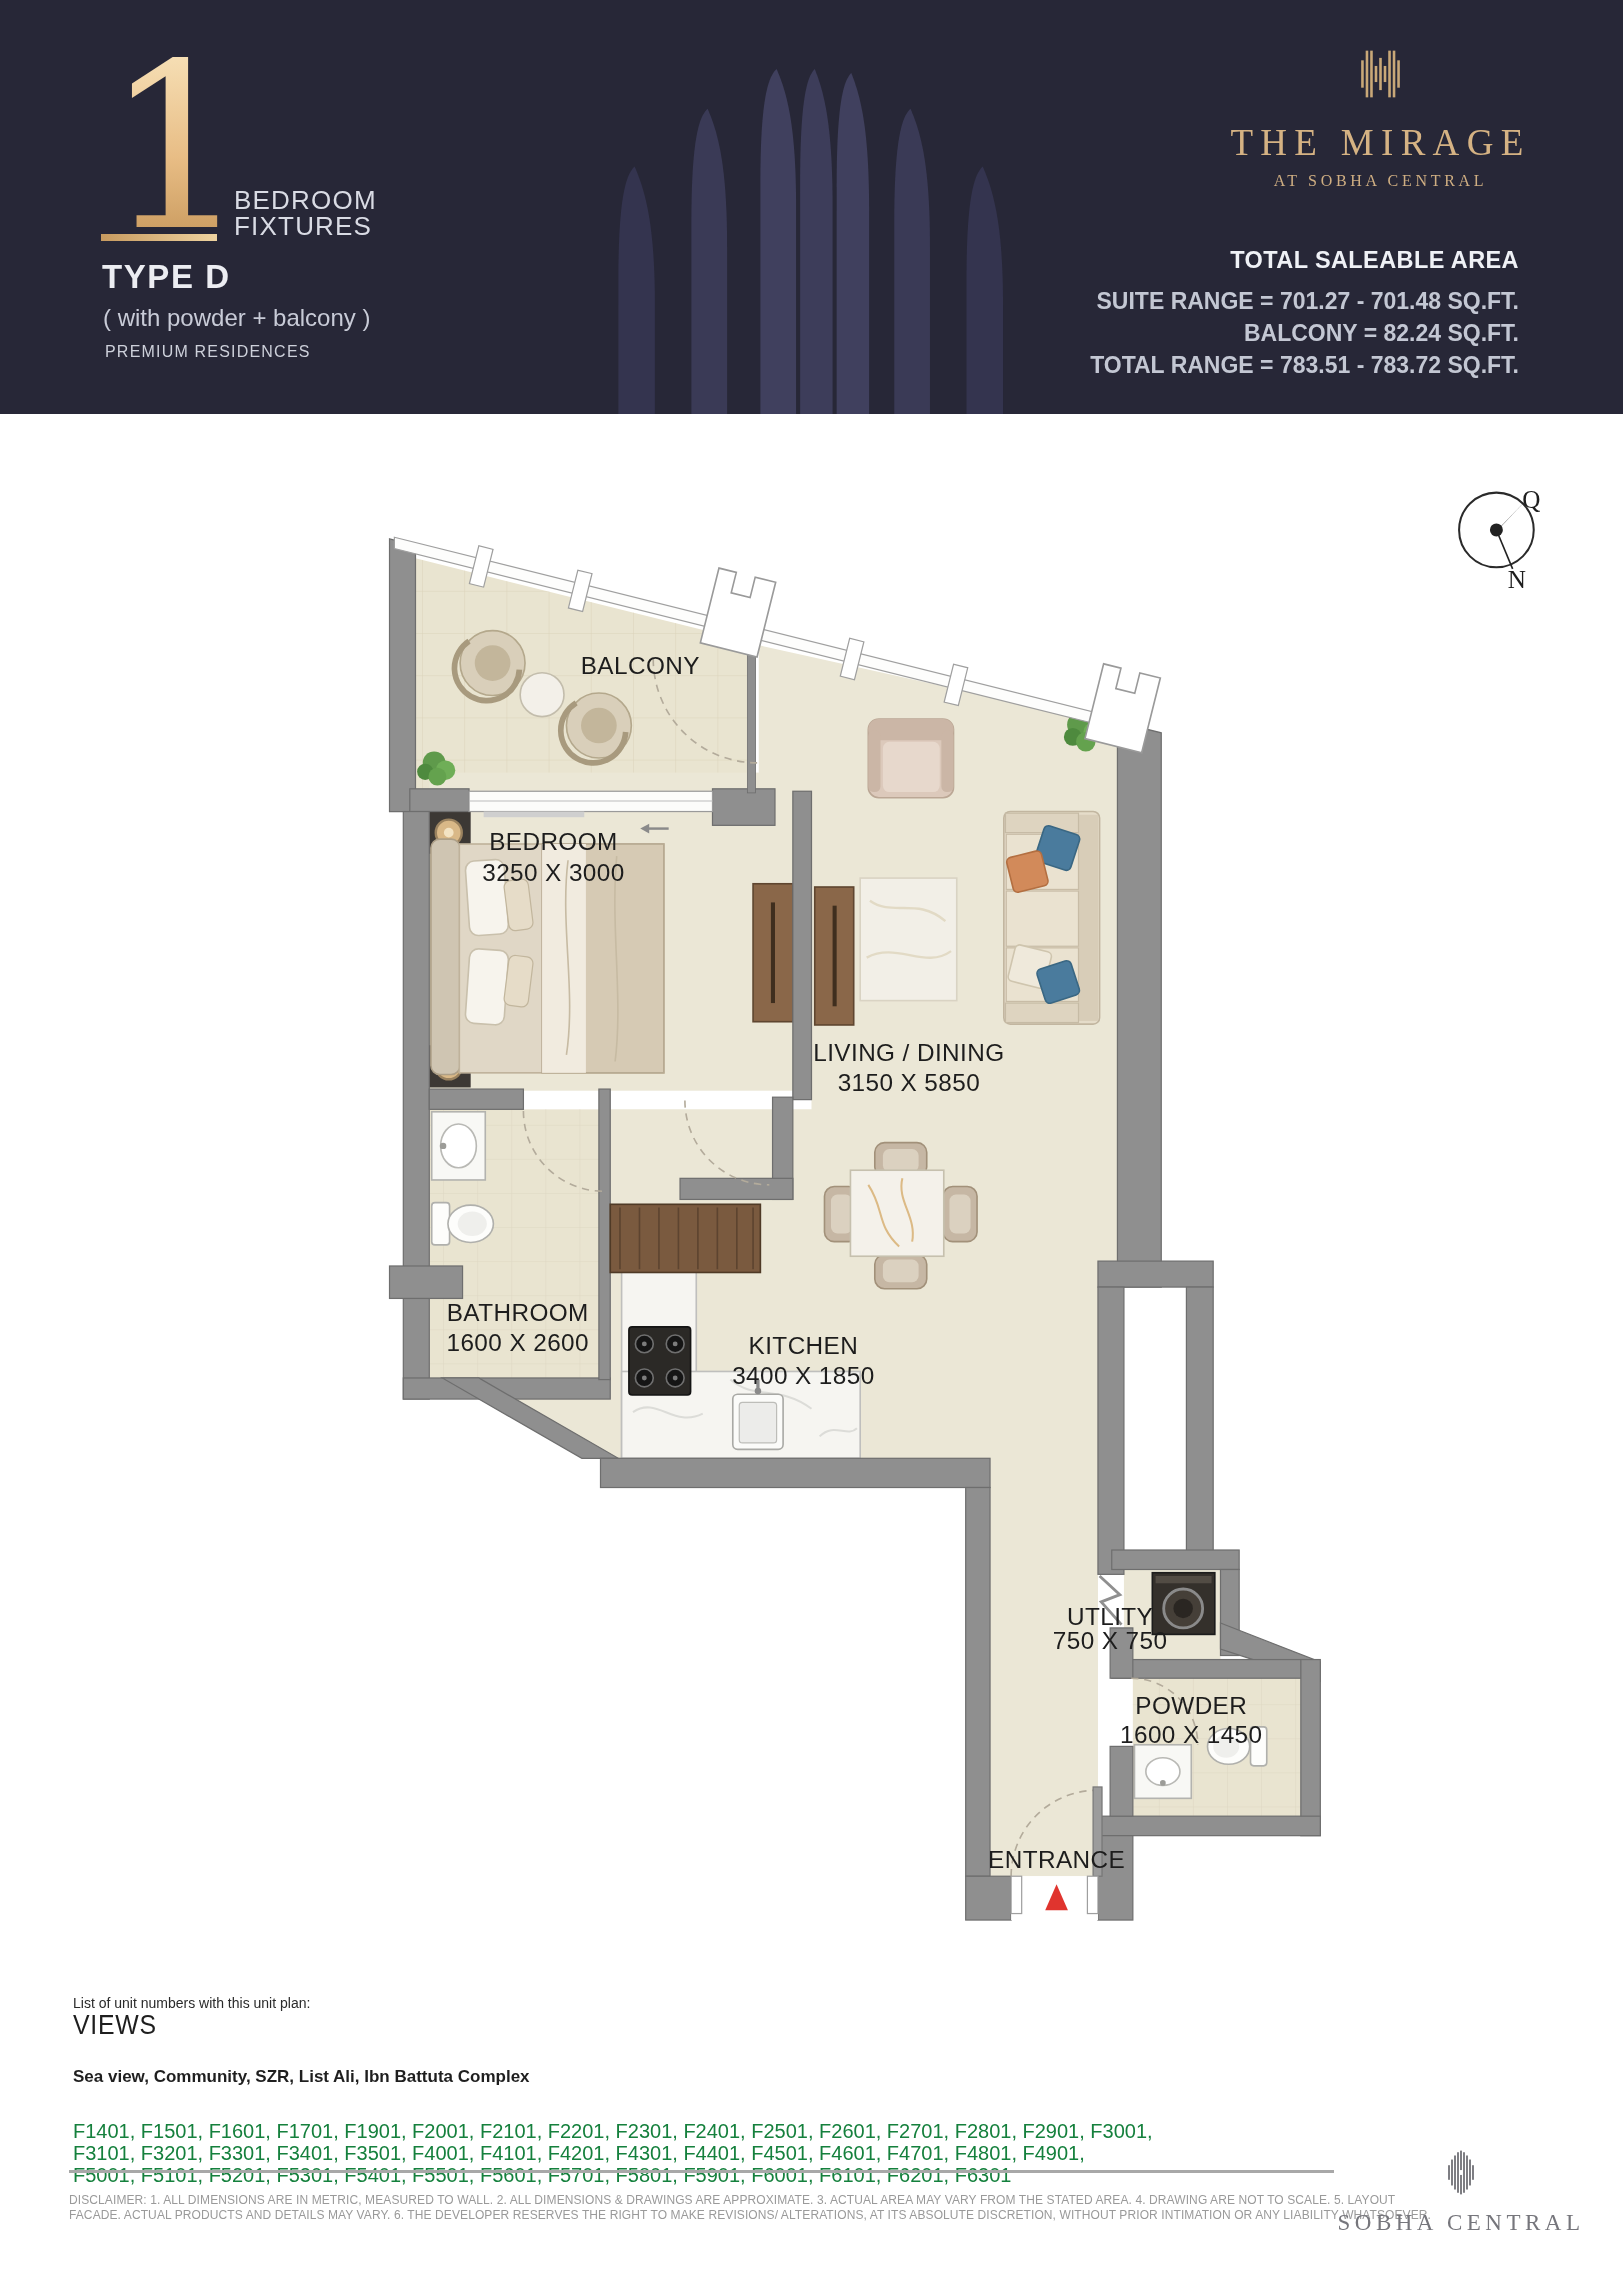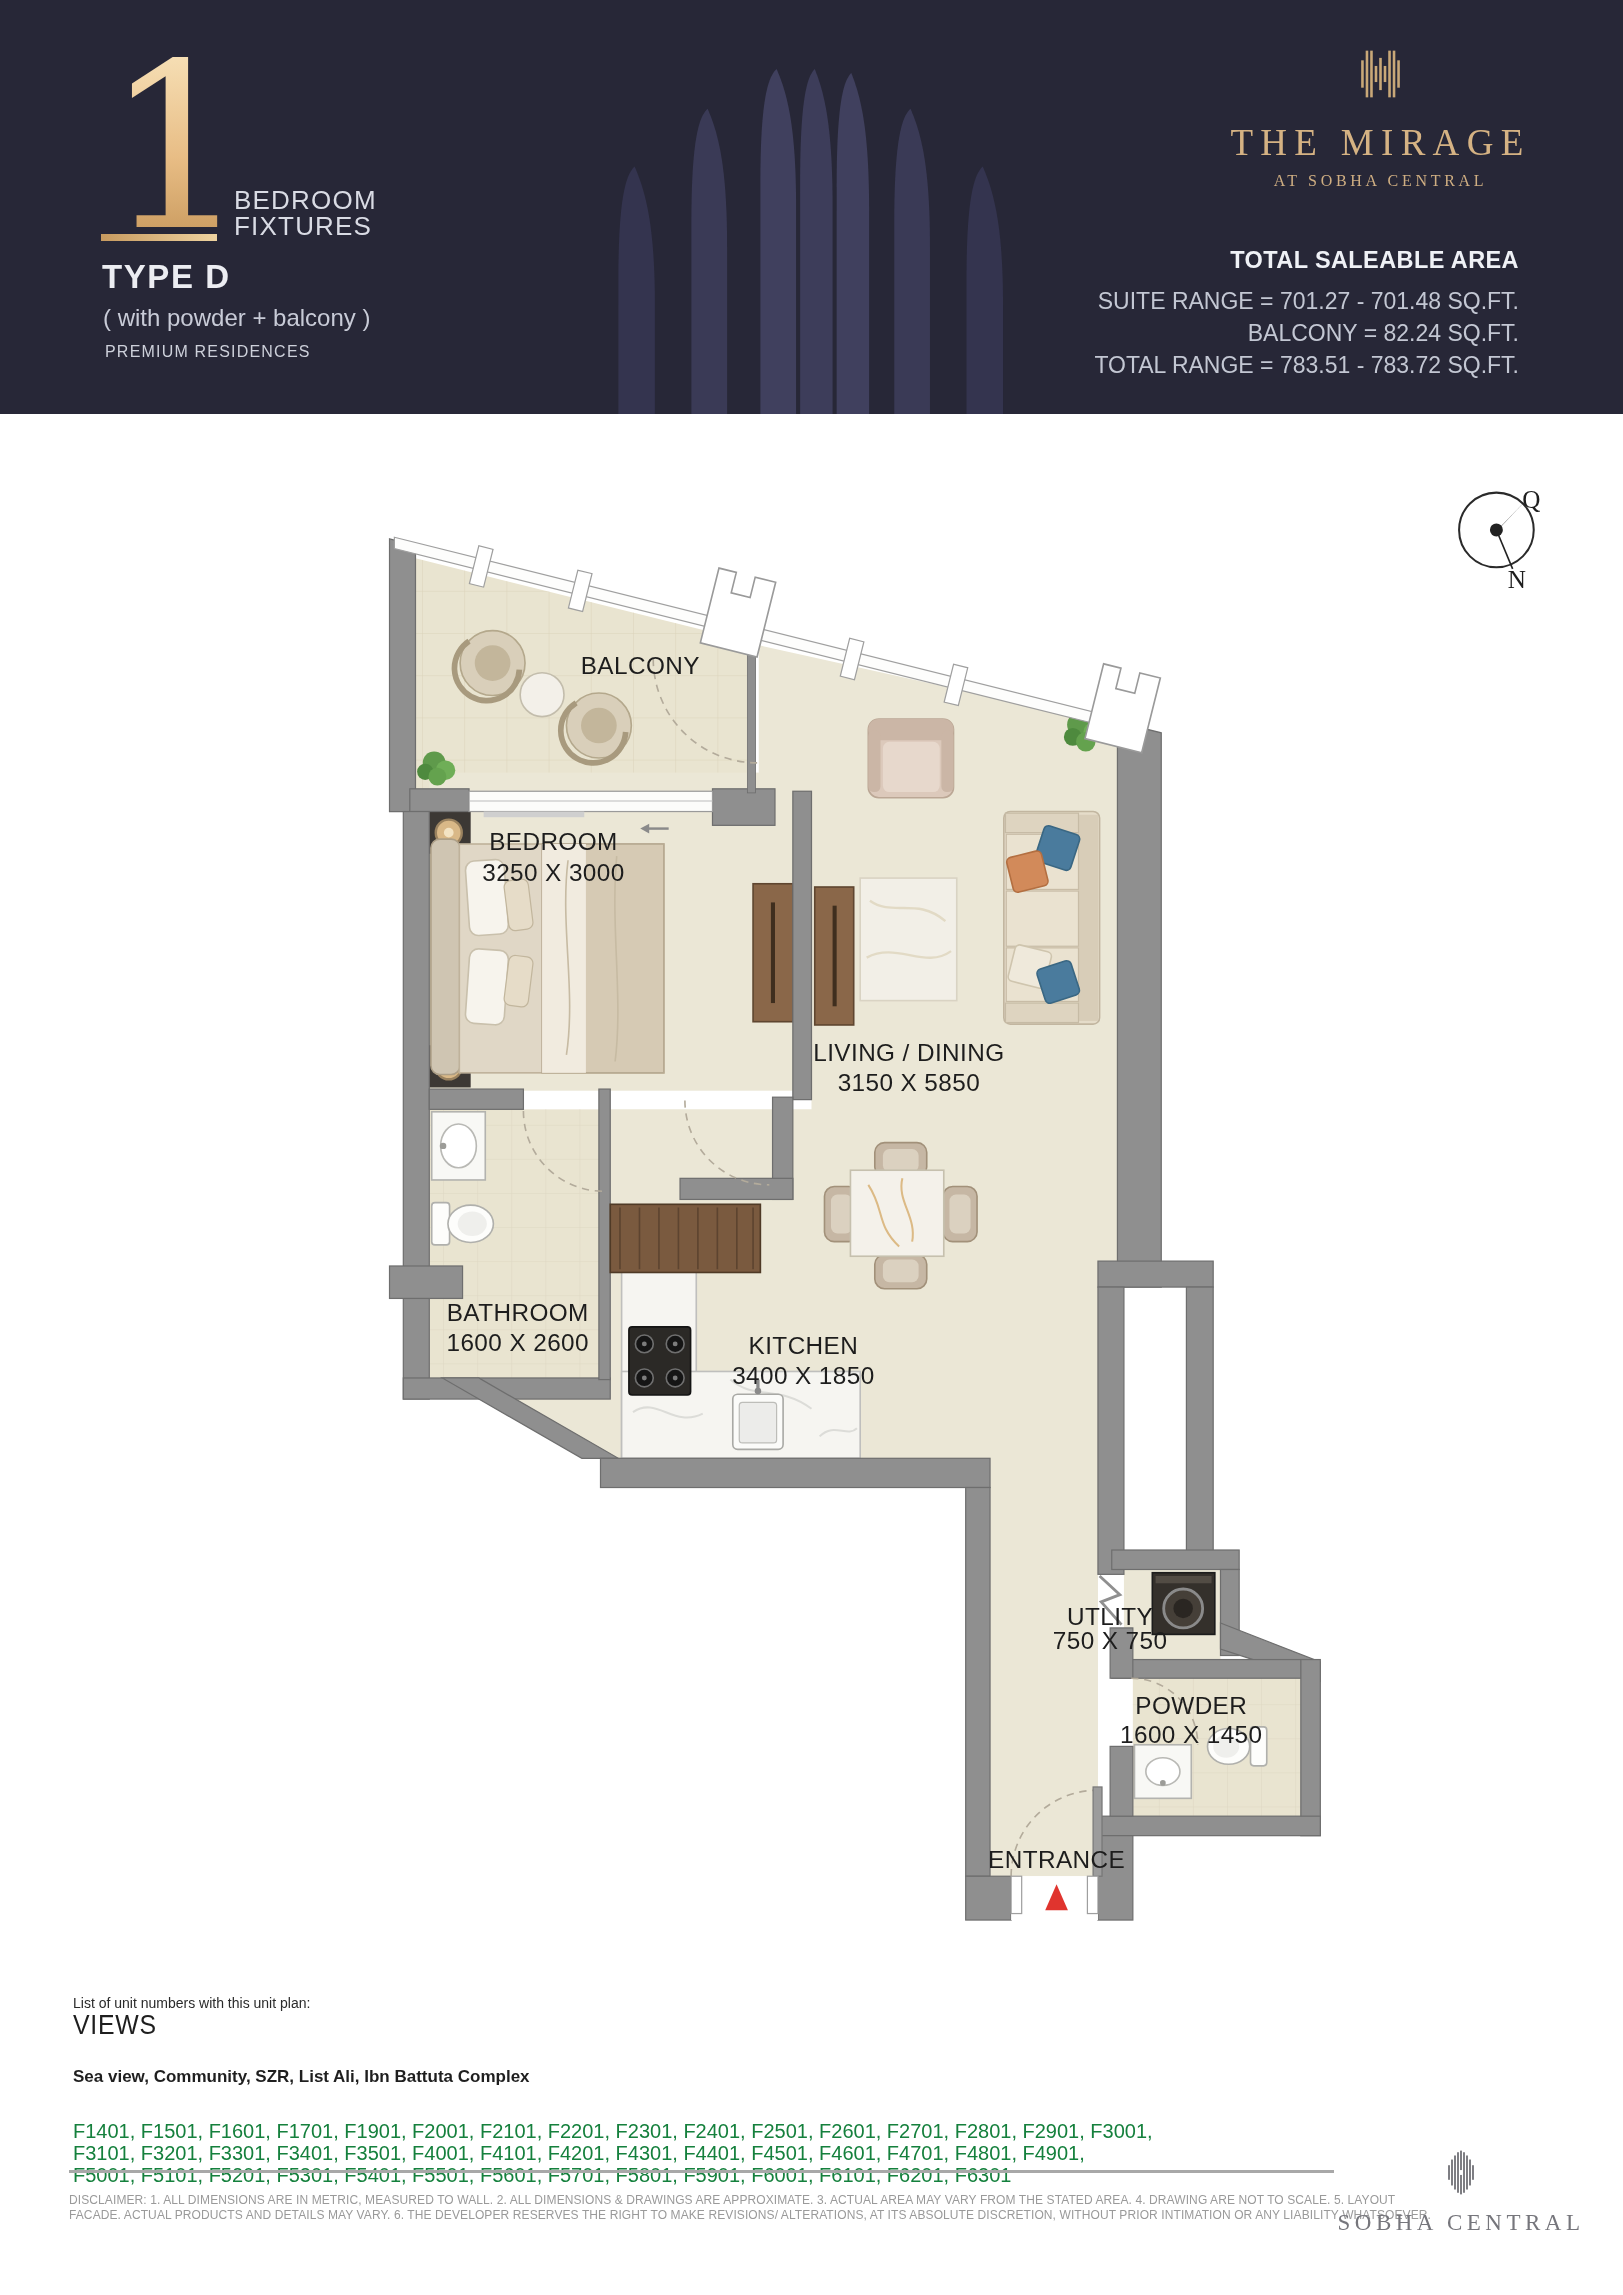--- a/index.html
+++ b/index.html
@@ -24,21 +24,21 @@
   .subtitle { position:absolute; left:103px; top:304px; color:#c8cbd7; font-size:24px; font-weight:300; }
   .category { position:absolute; left:105px; top:343px; color:#cdd0da; font-size:16px;
     font-weight:300; letter-spacing:1.2px; }
   .mirage { position:absolute; left:1218px; top:45px; width:325px; text-align:center; }
   .mirage-name { margin-top:14.6px; font-family:"Liberation Serif", serif; color:#d5b283;
     font-size:37px; letter-spacing:7.3px; font-weight:400; }
   .mirage-tag { margin-top:8px; font-family:"Liberation Serif", serif; color:#cfae82;
     font-size:16px; letter-spacing:3.7px; }
   .area-block { position:absolute; right:104px; top:247px; text-align:right; }
   .area-title { color:#eff1f6; font-size:23.5px; font-weight:700; letter-spacing:0.4px; margin-bottom:11.4px; }
-  .area-line { color:#c3c7d3; font-size:23px; font-weight:400; line-height:32px; }
+  .area-line { color:#c3c7d3; font-size:23px; font-weight:700; line-height:32px; }
 
   
   .plan-svg { position:absolute; left:0; top:0; width:1623px; height:2295px; }
   text.room { font-family:"Liberation Sans", sans-serif; font-size:30px; fill:#1d1d1d; letter-spacing:0.5px; }
   text.compass-letter { font-family:"Liberation Serif", serif; font-size:31px; fill:#1e1e1e; }
 
   
   .list-label { position:absolute; left:73px; top:1995px; font-size:14px; color:#2a2a2a; }
   .views-title { position:absolute; left:73px; top:2010px; font-size:27px; color:#1e1e1e;
     font-weight:500; letter-spacing:0.8px; transform:scaleX(0.92); transform-origin:left top; }

